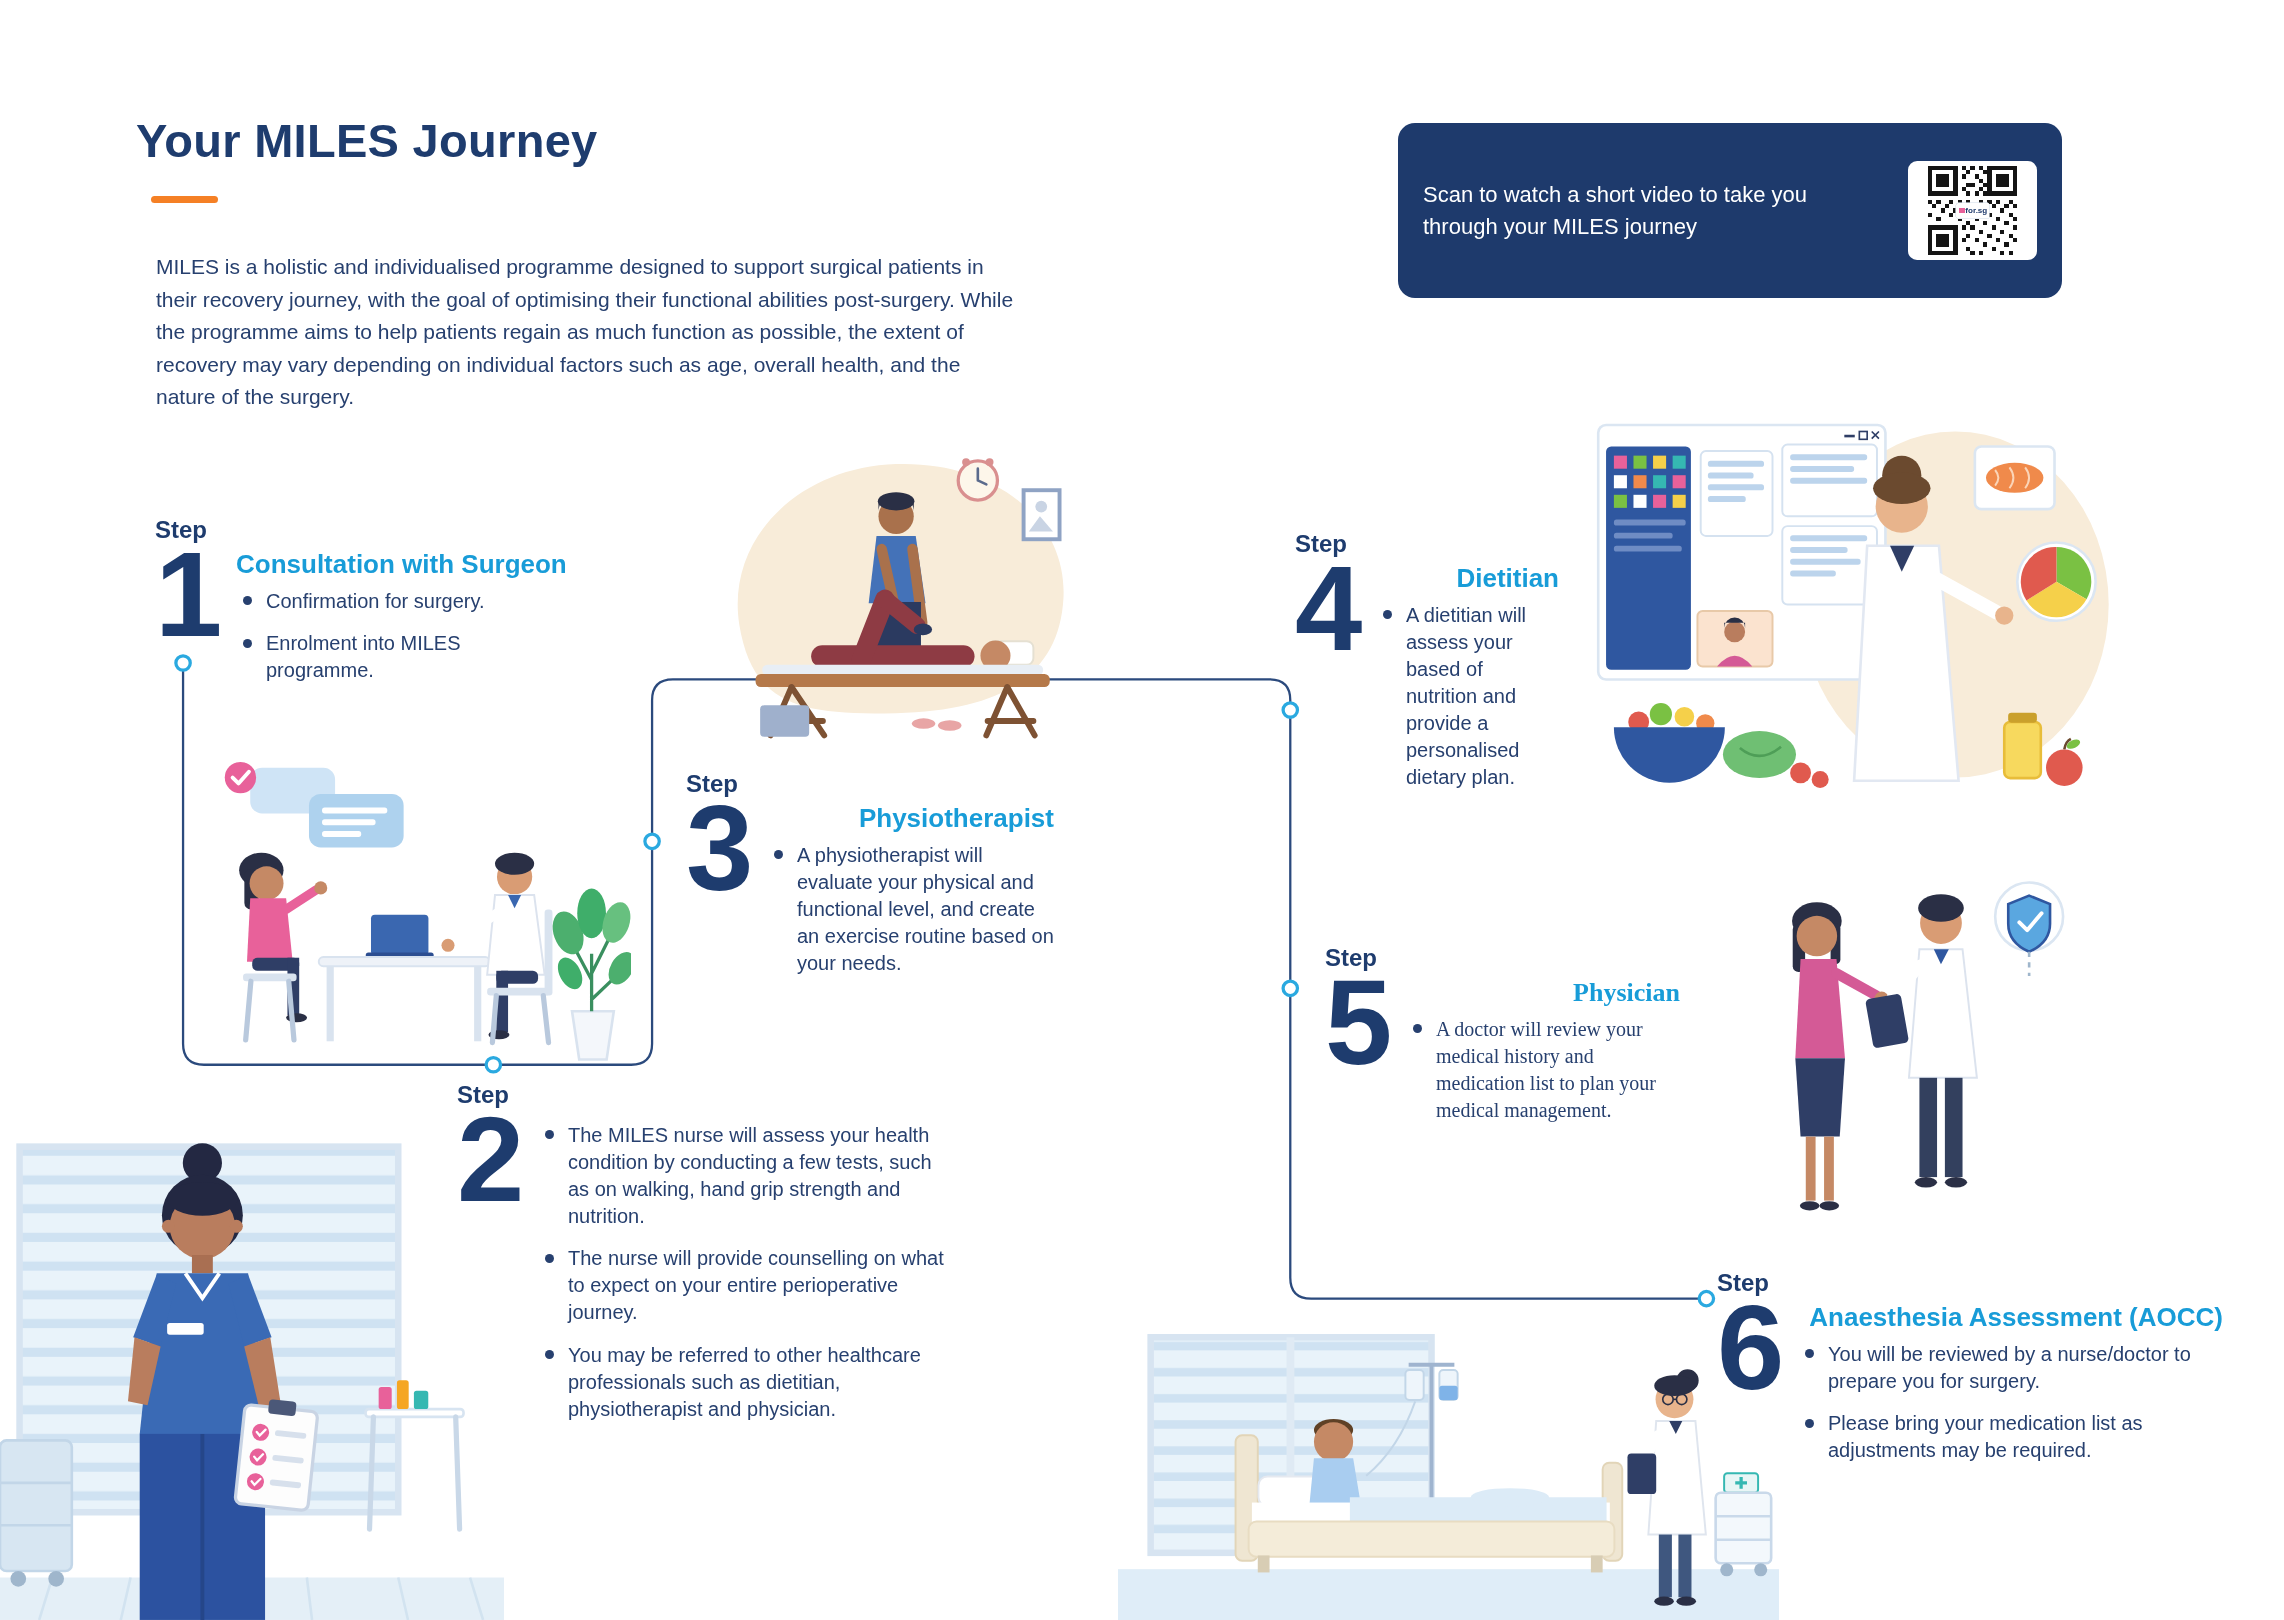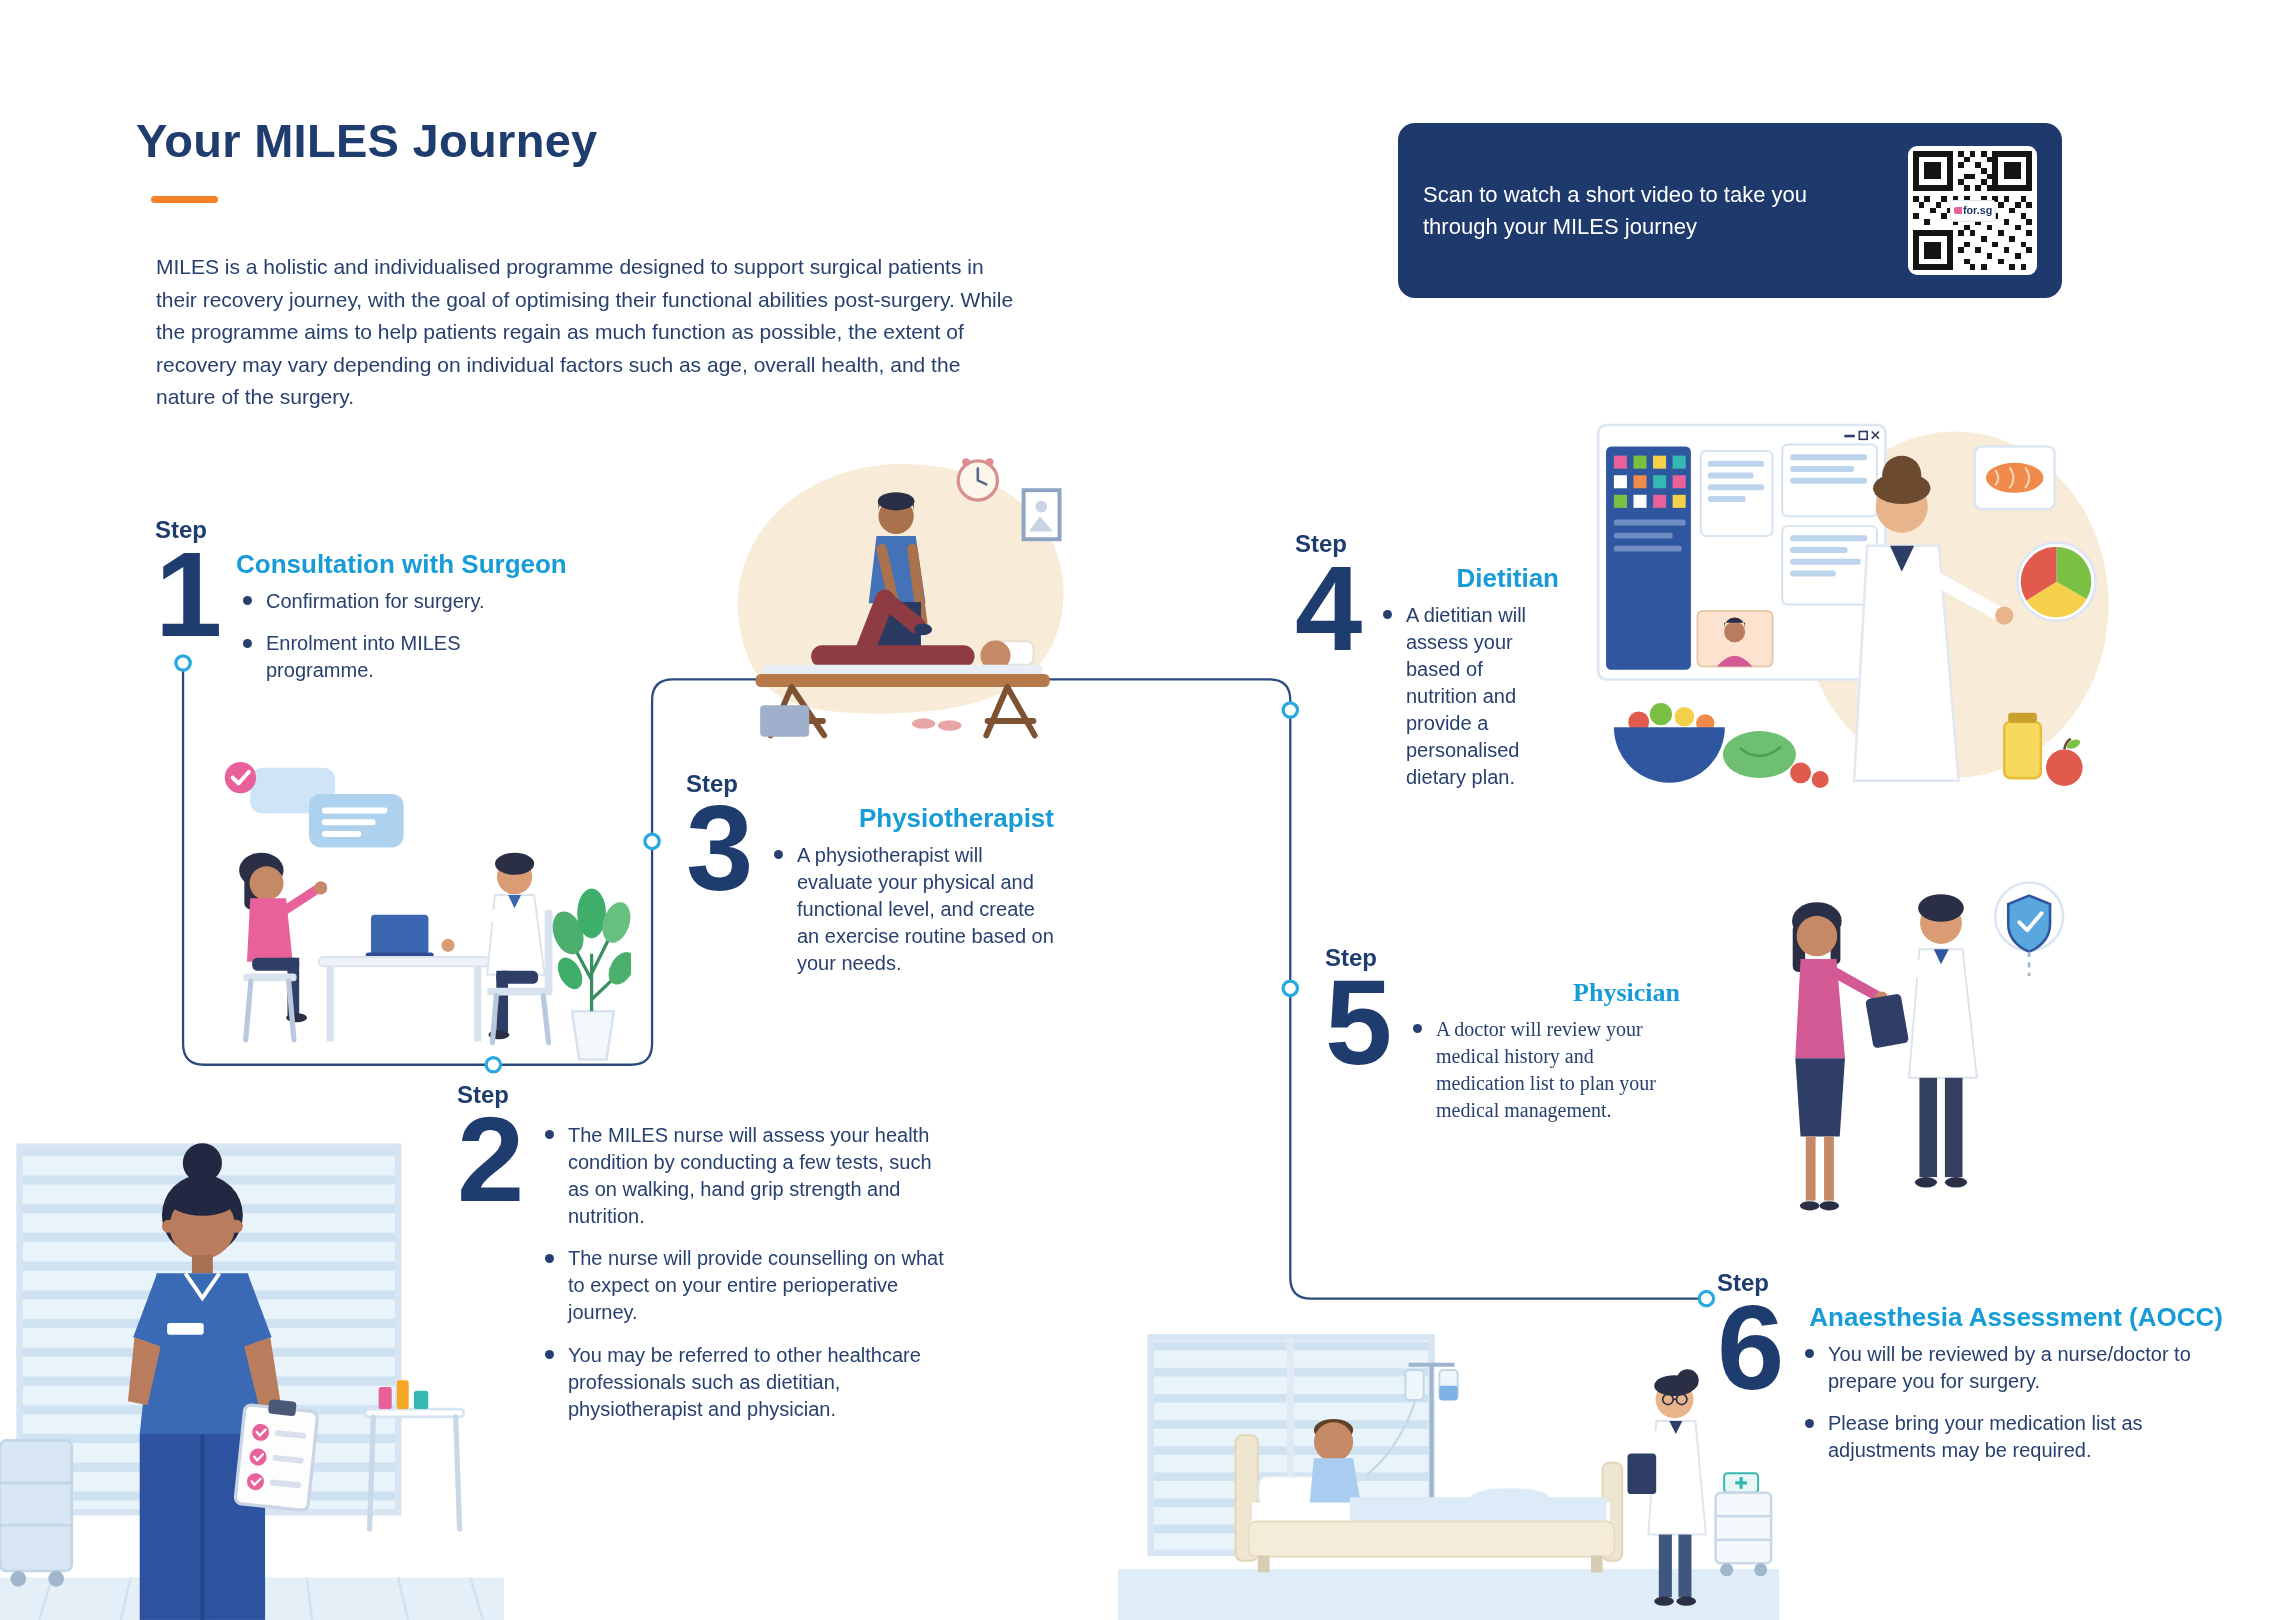--- a/index.html
+++ b/index.html
@@ -12,21 +12,21 @@
     font-size:47px; font-weight:bold; color:#1e3c6e; letter-spacing:0.3px; }
   .title-underline { position:absolute; left:151px; top:196px; width:67px; height:7.2px;
     border-radius:3.9px; background:#f58025; }
   .intro { position:absolute; left:156px; top:251px; width:869px; margin:0;
     font-size:21px; line-height:1.55; color:#27406f; }
   
   .qr-banner { position:absolute; left:1398px; top:123px; width:664px; height:175px;
     background:#1e3a6c; border-radius:17px; display:flex; align-items:center;
     box-sizing:border-box; padding:0 25px; gap:27.4px; z-index:3; }
   .qr-banner p { color:#ffffff; font-size:22px; line-height:1.42; margin:0; flex:1; }
-  .qr-code { width:129px; height:129px; background:#ffffff; border-radius:9.1px;
+  .qr-code { width:129px; height:99px; background:#ffffff; border-radius:9.1px;
     padding:5px; box-sizing:border-box; flex:none; }
   .qr-code svg { width:100%; height:100%; display:block; }
   
   .connector { position:absolute; left:0; top:0; z-index:1; }
   
   .illus { position:absolute; z-index:2; }
   #illus-physio  { left:700px; top:428px;  width:387px;  height:314px; }
   #illus-consult { left:188px;  top:758px; width:443px;  height:312px; }
   #illus-nurse   { left:0;      top:1127px; width:504px;  height:493px; }
   #illus-diet    { left:1593px; top:415px;  width:517px;  height:392px; }

